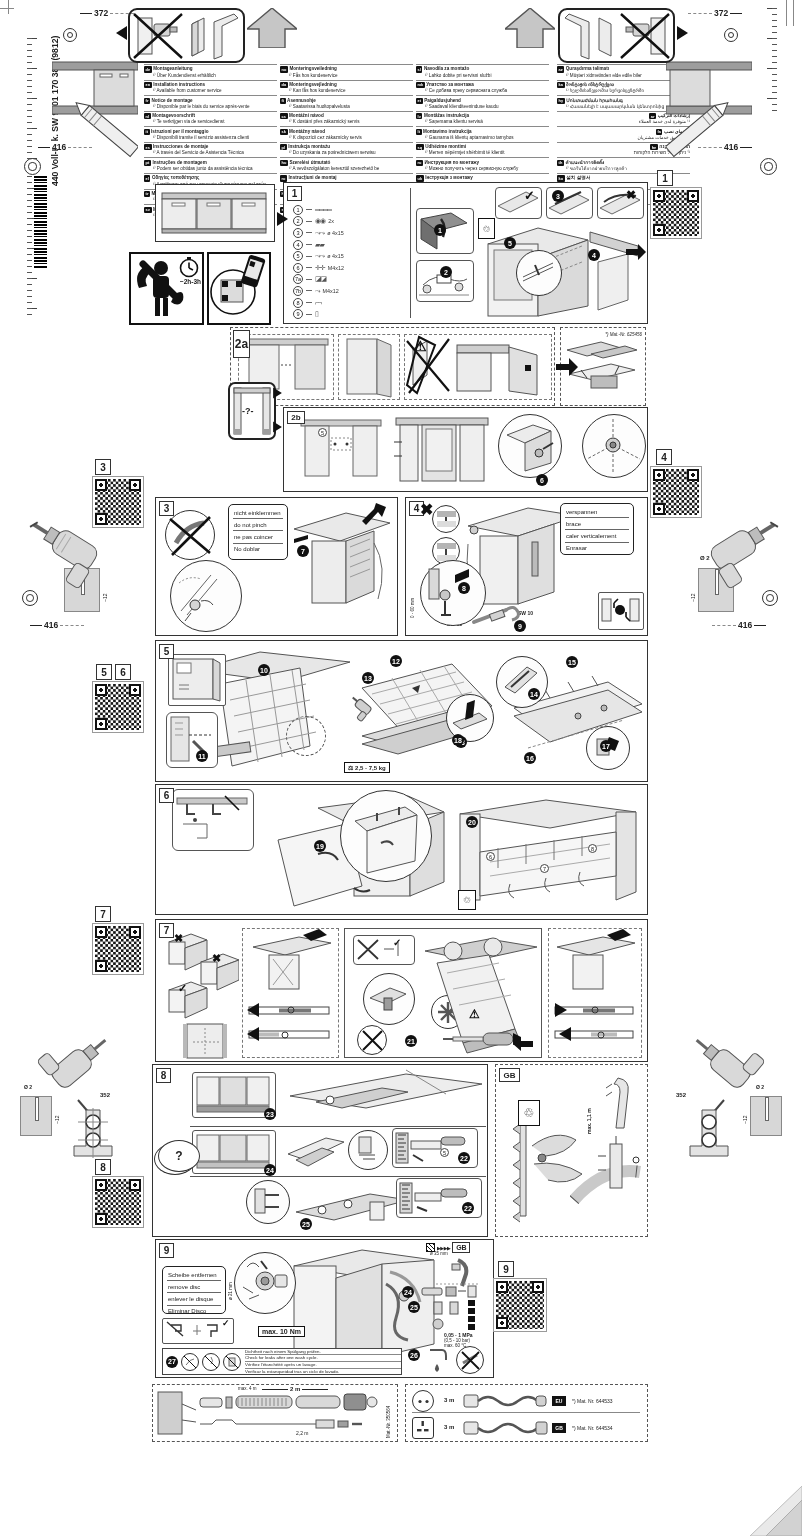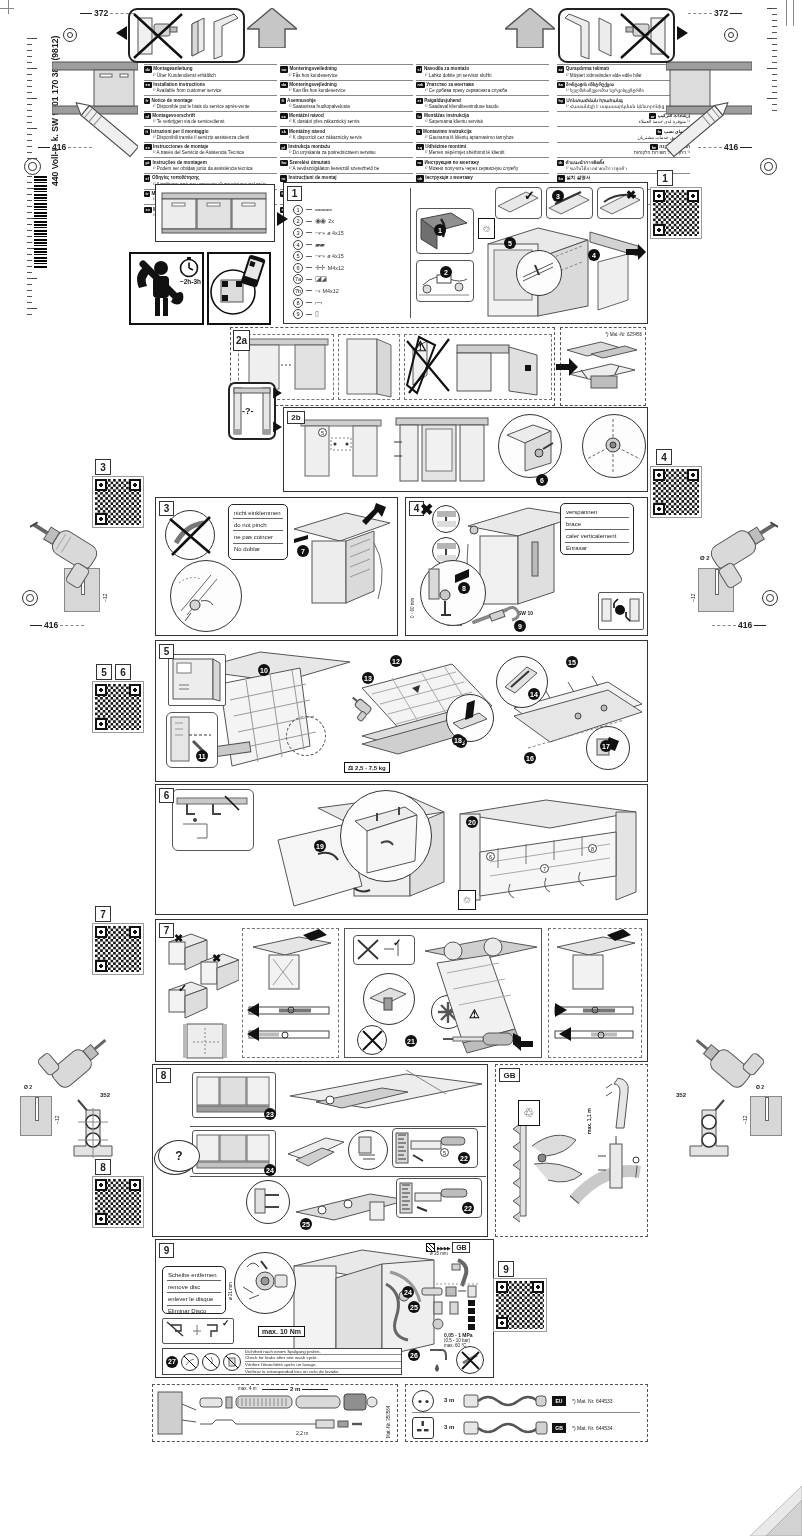--- a/index.html
+++ b/index.html
@@ -388,21 +388,21 @@
     </svg>
 
   <div class="lbl" style="left:657px;top:170px;width:16px;height:16px">1</div>
   <div class="qr" style="left:651px;top:188px;width:50px;height:50px">
       <i class="f1"></i>
       <i class="f2"></i>
       <i class="f3"></i>
     </div>
 
   <div class="dsh" style="left:230px;top:327px;width:325px;height:79px"></div>
-  <div class="lbl" style="left:233px;top:330px;width:17px;height:21px;font-size:10px">2a</div>
+  <div class="lbl" style="left:233px;top:330px;width:17px;height:28px;font-size:12px">2a</div>
   <div class="dsh2" style="left:238px;top:334px;width:96px;height:66px">
     <svg width="93" height="63" viewBox="0 0 93 63">
         <rect x="4" y="4" width="85" height="6" fill="#cfcfcf" stroke="#666"></rect>
         <rect x="10" y="10" width="30" height="44" fill="#efefef" stroke="#666"></rect>
         <rect x="56" y="10" width="30" height="44" fill="#e2e2e2" stroke="#666"></rect>
         <path d="M42 30 h12" stroke="#444" stroke-dasharray="2 2"></path>
       </svg>
   </div>
   <div class="dsh2" style="left:338px;top:334px;width:62px;height:66px">
     <svg width="59" height="63" viewBox="0 0 59 63">

